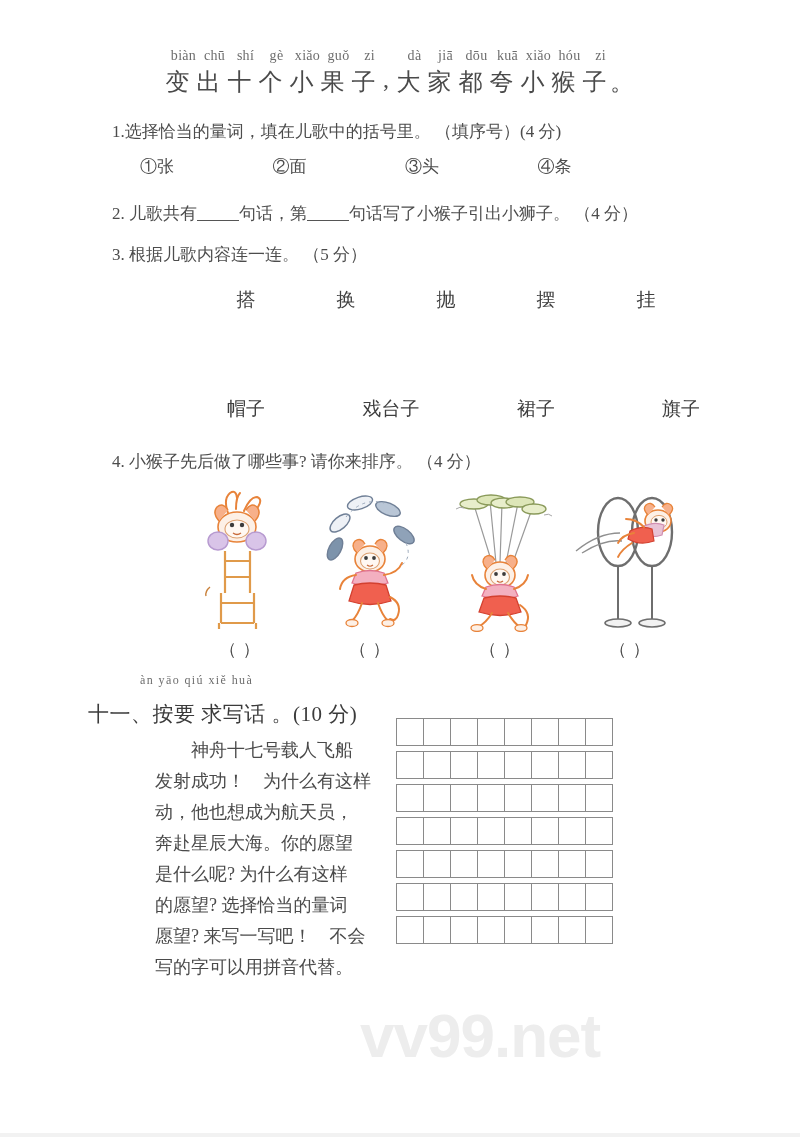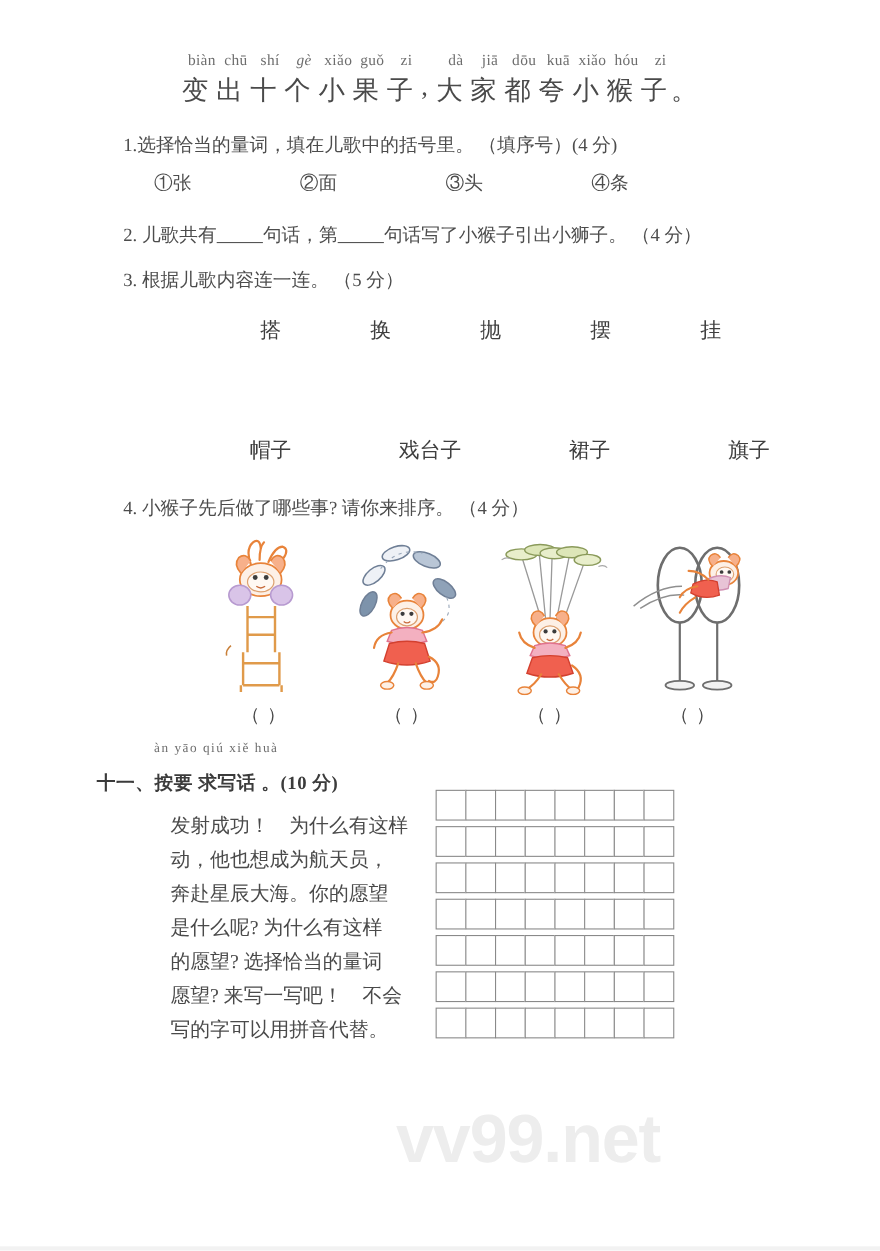--- a/index.html
+++ b/index.html
@@ -158,22 +158,22 @@
     left: 140px;
     top: 673px;
     font-size: 12px;
     color: #6d6d6d;
     letter-spacing: 1.4px;
   }
   .sec-title {
     position: absolute;
     left: 88px;
     top: 700px;
-    font-size: 17px;
-    font-weight: bold;
+    font-size: 21px;
+    font-weight: normal;
     color: #3b3b3b;
     letter-spacing: .5px;
     white-space: nowrap;
   }
 
   
   .prompt {
     position: absolute;
     left: 155px;
     top: 735px;
@@ -223,21 +223,21 @@
 </head>
 <body>
 
 <div class="page">
 
   <div class="poem-block">
     <div class="pinyin-row">
         <span class="py" style="width: 31px;">biàn</span>
         <span class="py" style="width: 31px;">chū</span>
         <span class="py" style="width: 31px;">shí</span>
-        <span class="py" style="width: 31px; font-style: italic;">gè</span>
+        <span class="py" style="width: 31px;">gè</span>
         <span class="py" style="width: 31px;">xiǎo</span>
         <span class="py" style="width: 31px;">guǒ</span>
         <span class="py" style="width: 31px;">zi</span>
         <span class="py" style="width: 14px;"></span>
         <span class="py" style="width: 31px;">dà</span>
         <span class="py" style="width: 31px;">jiā</span>
         <span class="py" style="width: 31px;">dōu</span>
         <span class="py" style="width: 31px;">kuā</span>
         <span class="py" style="width: 31px;">xiǎo</span>
         <span class="py" style="width: 31px;">hóu</span>
@@ -428,20 +428,21 @@
       <div class="paren">（          ）</div>
       <div class="paren">（          ）</div>
       <div class="paren">（          ）</div>
       <div class="paren">（          ）</div>
     </div>
 
   <div class="sec-pinyin">àn yāo qiú xiě huà</div>
   <div class="sec-title">十一、按要 求写话 。(10 分)</div>
 
   <div class="prompt">
+      <div class="pline">　　神舟十七号载人飞船</div>
       <div class="pline">发射成功！　为什么有这样</div>
       <div class="pline">动，他也想成为航天员，</div>
       <div class="pline">奔赴星辰大海。你的愿望</div>
       <div class="pline">是什么呢? 为什么有这样</div>
       <div class="pline">的愿望? 选择恰当的量词</div>
       <div class="pline">愿望? 来写一写吧！　不会</div>
       <div class="pline">写的字可以用拼音代替。</div>
     </div>
 
   <div class="grid-wrap">

